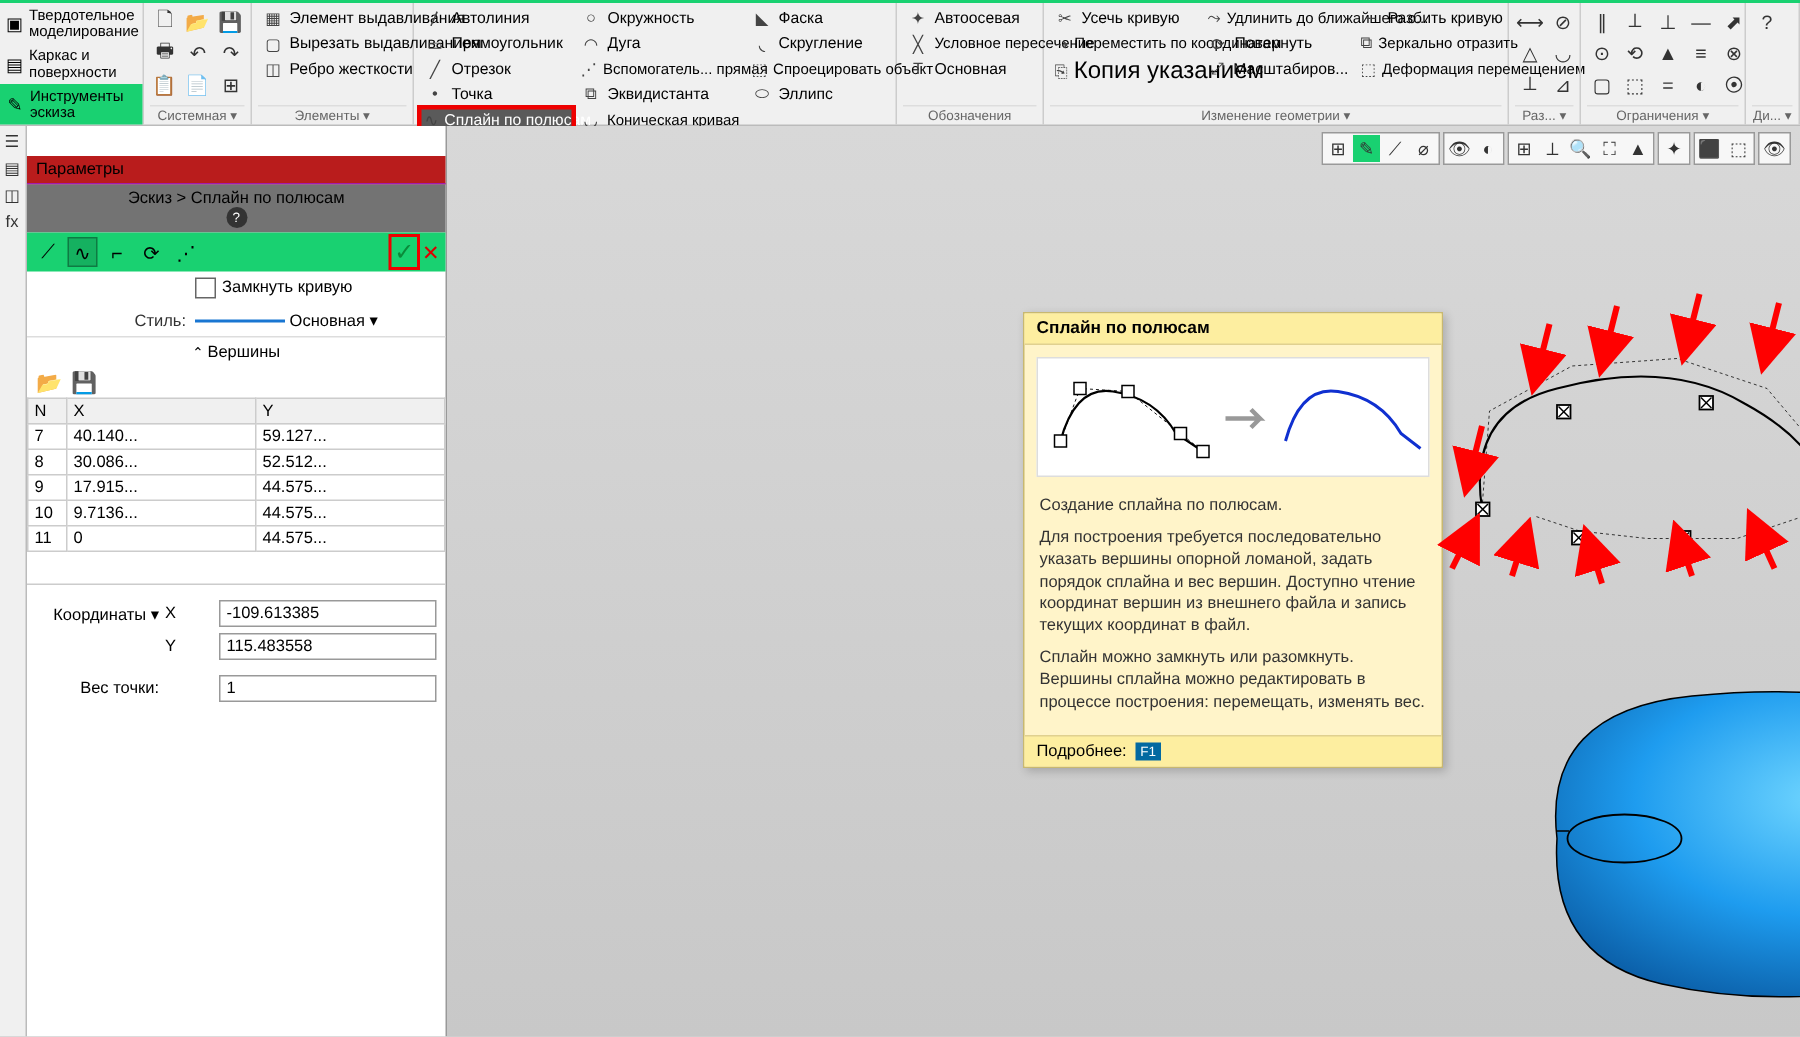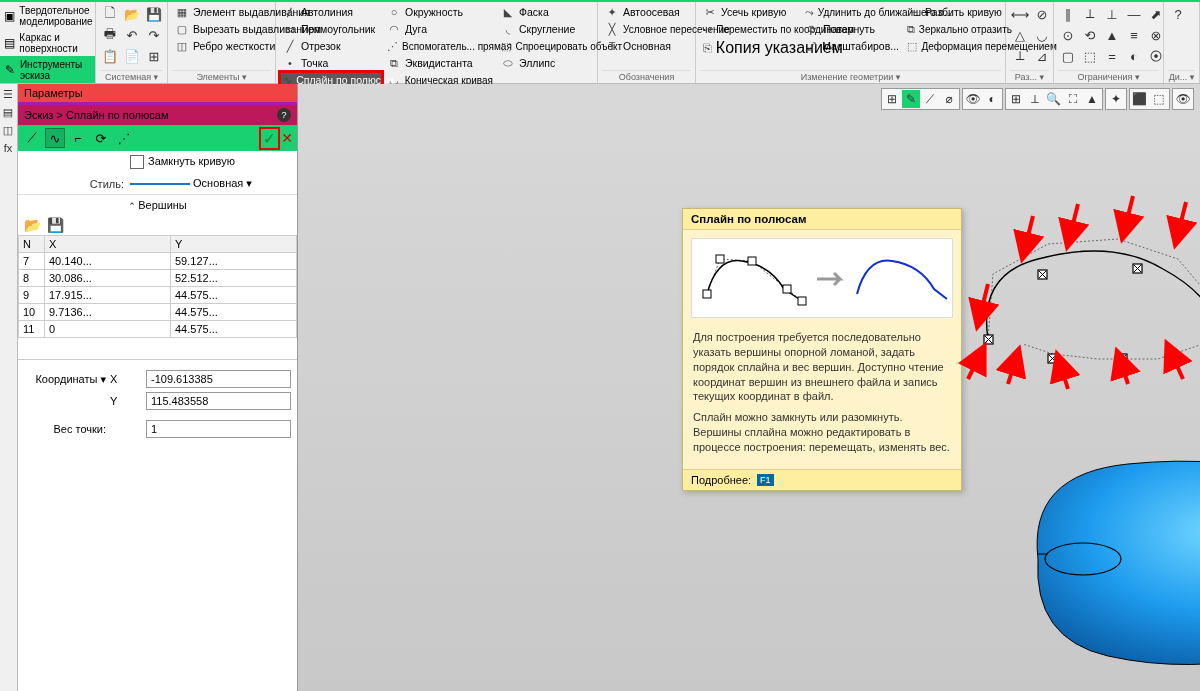--- a/index.html
+++ b/index.html
@@ -17,22 +17,22 @@
 .rb-item { display: flex; align-items: center; gap: 4px; padding: 1px 3px; font-size: 10.5px; white-space: nowrap; }
 .rb-item .ico { width: 14px; height: 14px; display: inline-flex; align-items: center; justify-content: center; font-size: 11px; color: #444; }
 .rb-item.highlighted { background: #5a5a5a; color: #fff; outline: 3px solid #e00; outline-offset: -1px; }
 .rb-iconrow { display: flex; gap: 4px; padding: 2px; }
 .rb-iconrow .ico { width: 16px; height: 16px; display: flex; align-items: center; justify-content: center; font-size: 13px; color: #333; }
 
 .main { display: flex; height: calc(691px - 84px); }
 .left-icons { width: 18px; background: #f0f0f0; border-right: 1px solid #bbb; display: flex; flex-direction: column; gap: 2px; padding-top: 2px; }
 .left-icons .ico { width: 16px; height: 16px; display: flex; align-items: center; justify-content: center; font-size: 11px; color: #333; }
 .panel { width: 280px; background: #fff; border-right: 1px solid #999; display: flex; flex-direction: column; }
-.panel-header { background: #ef4444; padding: 3px 6px; font-size: 11px; border-bottom: 3px solid #a21caf; }
-.panel-bread { background: #be185d; color: #000; padding: 3px 6px; font-size: 11px; display: flex; align-items: center; justify-content: space-between; }
+.panel-header { background: #b91c1c; padding: 3px 6px; font-size: 11px; border-bottom: 1px solid #a21caf; margin-top: 20px; }
+.panel-bread { background: #737373; color: #000; padding: 3px 6px; font-size: 11px; display: flex; align-items: center; justify-content: space-between; flex-direction: column; }
 .panel-tools { background: #19d171; padding: 3px 4px; display: flex; align-items: center; gap: 3px; position: relative; }
 .panel-tools .ico { width: 20px; height: 20px; display: flex; align-items: center; justify-content: center; color: #000; font-size: 13px; }
 .panel-tools .ico.sel { background: rgba(0,0,0,0.15); border: 1px solid rgba(0,0,0,0.3); }
 .check-ico { font-size: 16px; color: #0a8a3a; outline: 2px solid #e00; padding: 0 2px; }
 .x-ico { font-size: 14px; color: #d00; }
 .form-row { display: flex; align-items: center; padding: 4px 6px; gap: 6px; font-size: 11px; }
 .form-row label { width: 100px; text-align: right; color: #333; }
 .form-row .field { flex: 1; }
 .toggle { width: 32px; height: 16px; background: #fff; border: 1px solid #999; position: relative; display: inline-block; }
 .toggle::after { content: ""; position: absolute; left: 0; top: 0; width: 14px; height: 14px; background: #2196f3; }
@@ -466,20 +466,21 @@
               <rect x="24" y="16" width="8" height="8"></rect>
               <rect x="56" y="18" width="8" height="8"></rect>
               <rect x="91" y="46" width="8" height="8"></rect>
               <rect x="106" y="58" width="8" height="8"></rect>
             </g>
           <path d="M125 40 L 148 40 L 142 34 M148 40 L 142 46" stroke="#999" stroke-width="3" fill="none"></path>
           <path d="M165 55 Q 175 18 200 22 Q 228 26 242 50 L 255 60" stroke="#1030d0" fill="none" stroke-width="2"></path>
         </svg>
       </div>
       <div class="tooltip-body">
+        <p>Создание сплайна по полюсам.</p>
         <p>Для построения требуется последовательно указать вершины опорной ломаной, задать порядок сплайна и вес вершин. Доступно чтение координат вершин из внешнего файла и запись текущих координат в файл.</p>
         <p>Сплайн можно замкнуть или разомкнуть. Вершины сплайна можно редактировать в процессе построения: перемещать, изменять вес.</p>
       </div>
       <div class="tooltip-foot">
         <span>Подробнее:</span>
         <span class="f1">F1</span>
       </div>
     </div>
 
     <svg width="320" height="200" style="position:absolute; left:660px; top:100px">

